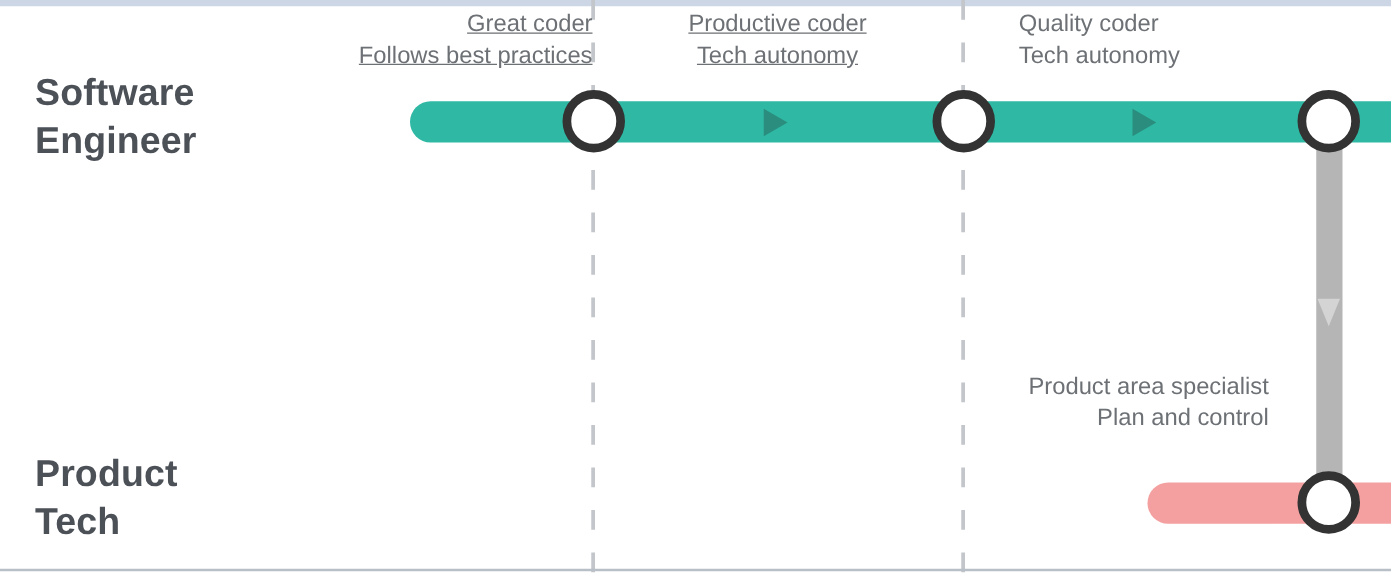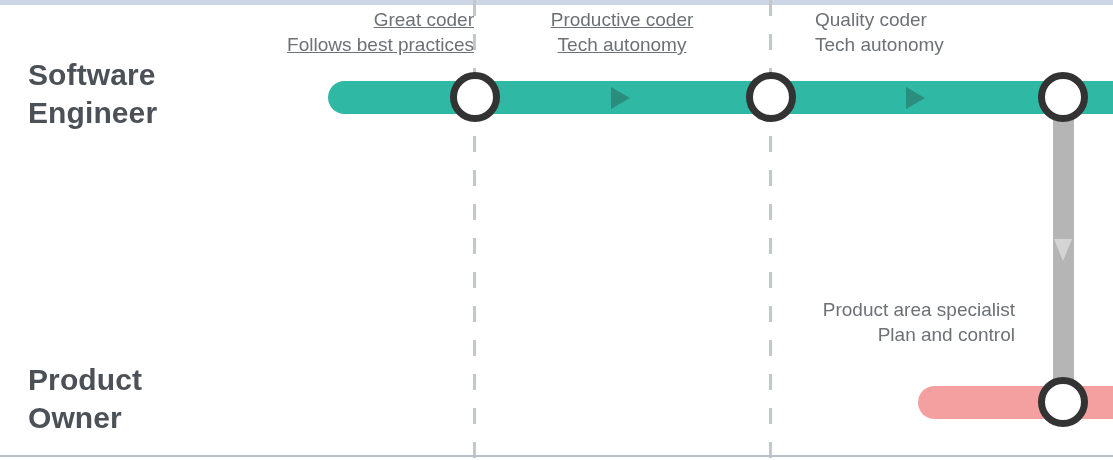--- a/index.html
+++ b/index.html
@@ -168,21 +168,21 @@
 <div id="canvas">
 
   <div class="top-rule"></div>
 
   <div class="stage-divider" id="divider-1"></div>
   <div class="stage-divider" id="divider-2"></div>
 
   <div class="role-label" id="role-se">Software
 Engineer</div>
   <div class="role-label" id="role-po">Product
-Owner</div>
+Tech</div>
 
   <div id="connector"></div>
   <div id="connector-arrow"></div>
 
   <div class="track" id="track-se"></div>
   <div class="track-arrow" id="track-arrow-1"></div>
   <div class="track-arrow" id="track-arrow-2"></div>
 
   <div class="track" id="track-po"></div>
 

